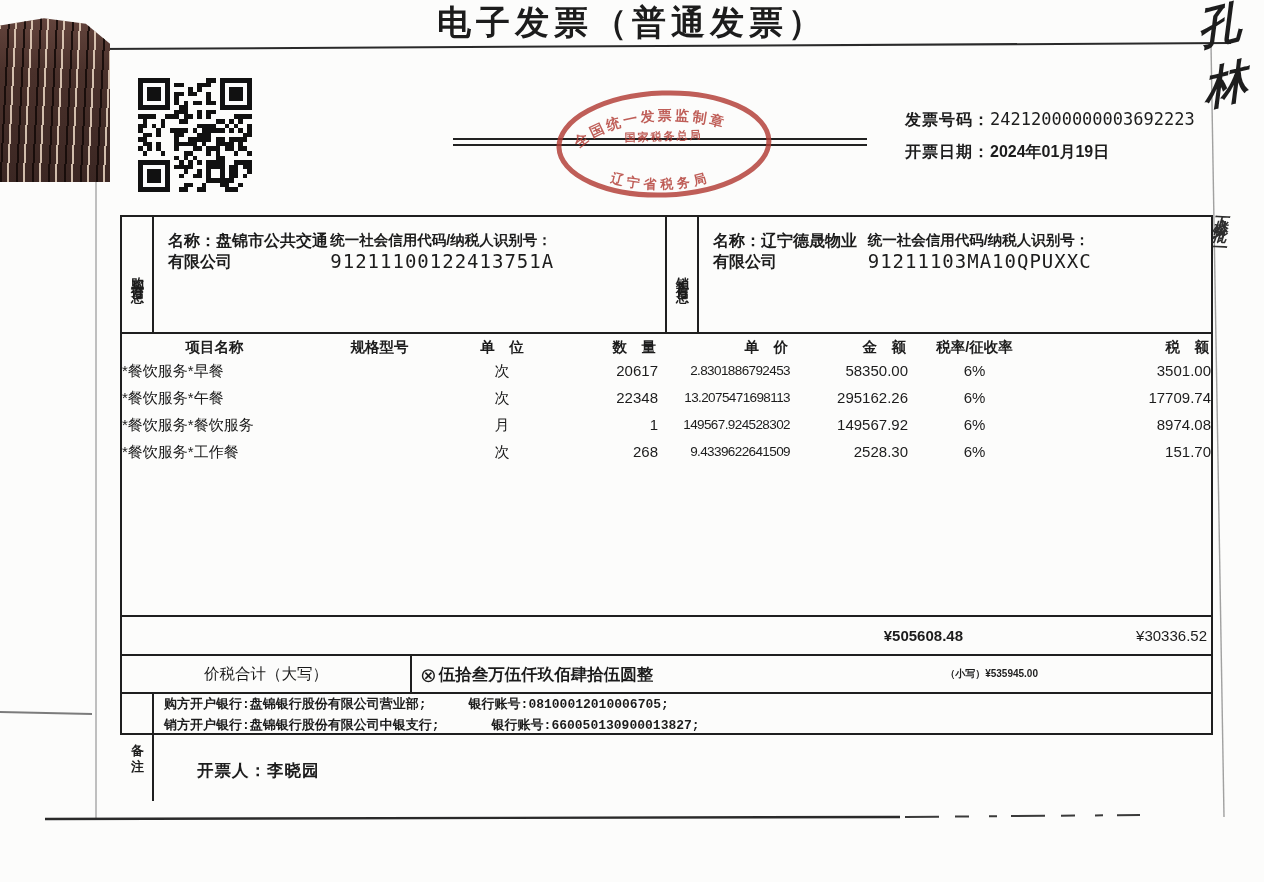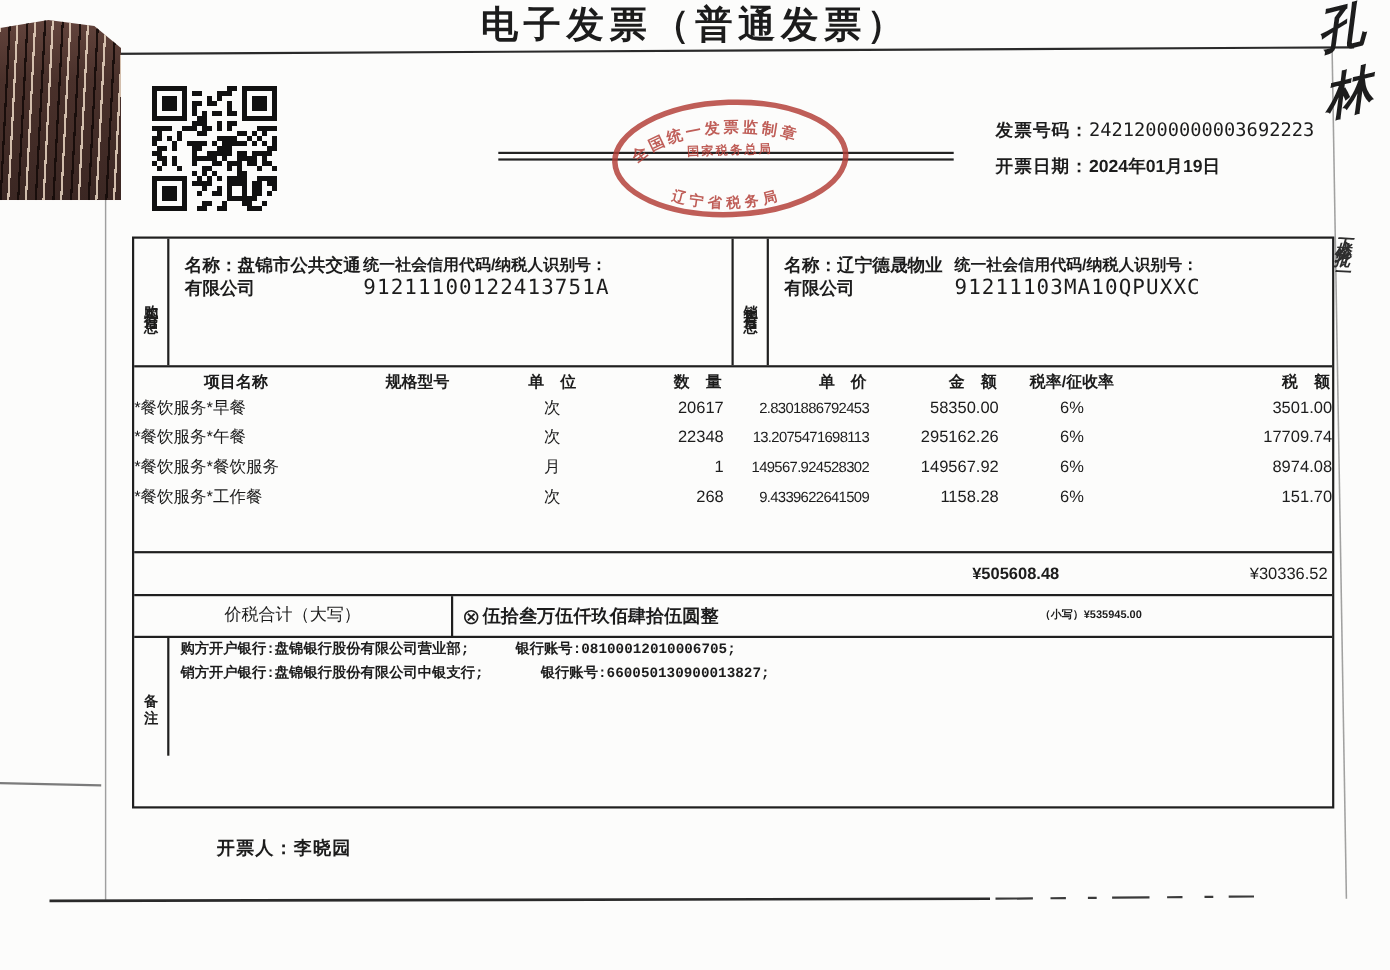--- a/index.html
+++ b/index.html
@@ -52,21 +52,21 @@
     padding:4px 0; font-weight:600;
   }
   #party-sep { border-left:0; border-right:2px solid #1f1f1f; }
   .party-cell { padding:14px 12px 10px 14px; display:flex; justify-content:space-between; }
   .party-cell.mid { border-right:2px solid #1f1f1f; }
   .party-name { font-size:16px; font-weight:600; }
   .party-tax { font-size:14.5px; font-weight:600; }
   .party-tax .num { font-size:19px; font-weight:400; letter-spacing:1px; }
 
   
-  #items { height:169px; position:relative; }
+  #items { height:283px; position:relative; }
   .cols { display:grid; grid-template-columns:185px 145px 100px 110px 132px 118px 125px 178px; }
   .ih { padding-top:4px; font-weight:600; font-size:14.5px; text-align:center; white-space:nowrap; }
   .ih.r { text-align:right; padding-right:6px; }
   .item-row { height:27px; line-height:27px; white-space:nowrap; }
   .c-name { text-align:left; }
   .c-unit { text-align:center; }
   .c-qty,.c-price,.c-amt,.c-tax { text-align:right; padding-right:4px; }
   .c-rate { text-align:center; }
   .c-price { font-size:13.5px; letter-spacing:-0.6px; }
 
@@ -499,21 +499,21 @@
       <div class="c-amt">149567.92</div>
       <div class="c-rate">6%</div>
       <div class="c-tax">8974.08</div>
     </div>
     <div class="cols item-row">
       <div class="c-name">*餐饮服务*工作餐</div>
       <div></div>
       <div class="c-unit">次</div>
       <div class="c-qty">268</div>
       <div class="c-price">9.4339622641509</div>
-      <div class="c-amt">1158.28</div>
+      <div class="c-amt">2528.30</div>
       <div class="c-rate">6%</div>
       <div class="c-tax">151.70</div>
     </div>
   </div>
 
   <div id="totals" class="row-line">
     <span class="t-amount">¥505608.48</span>
     <span class="t-tax">¥30336.52</span>
   </div>
 

